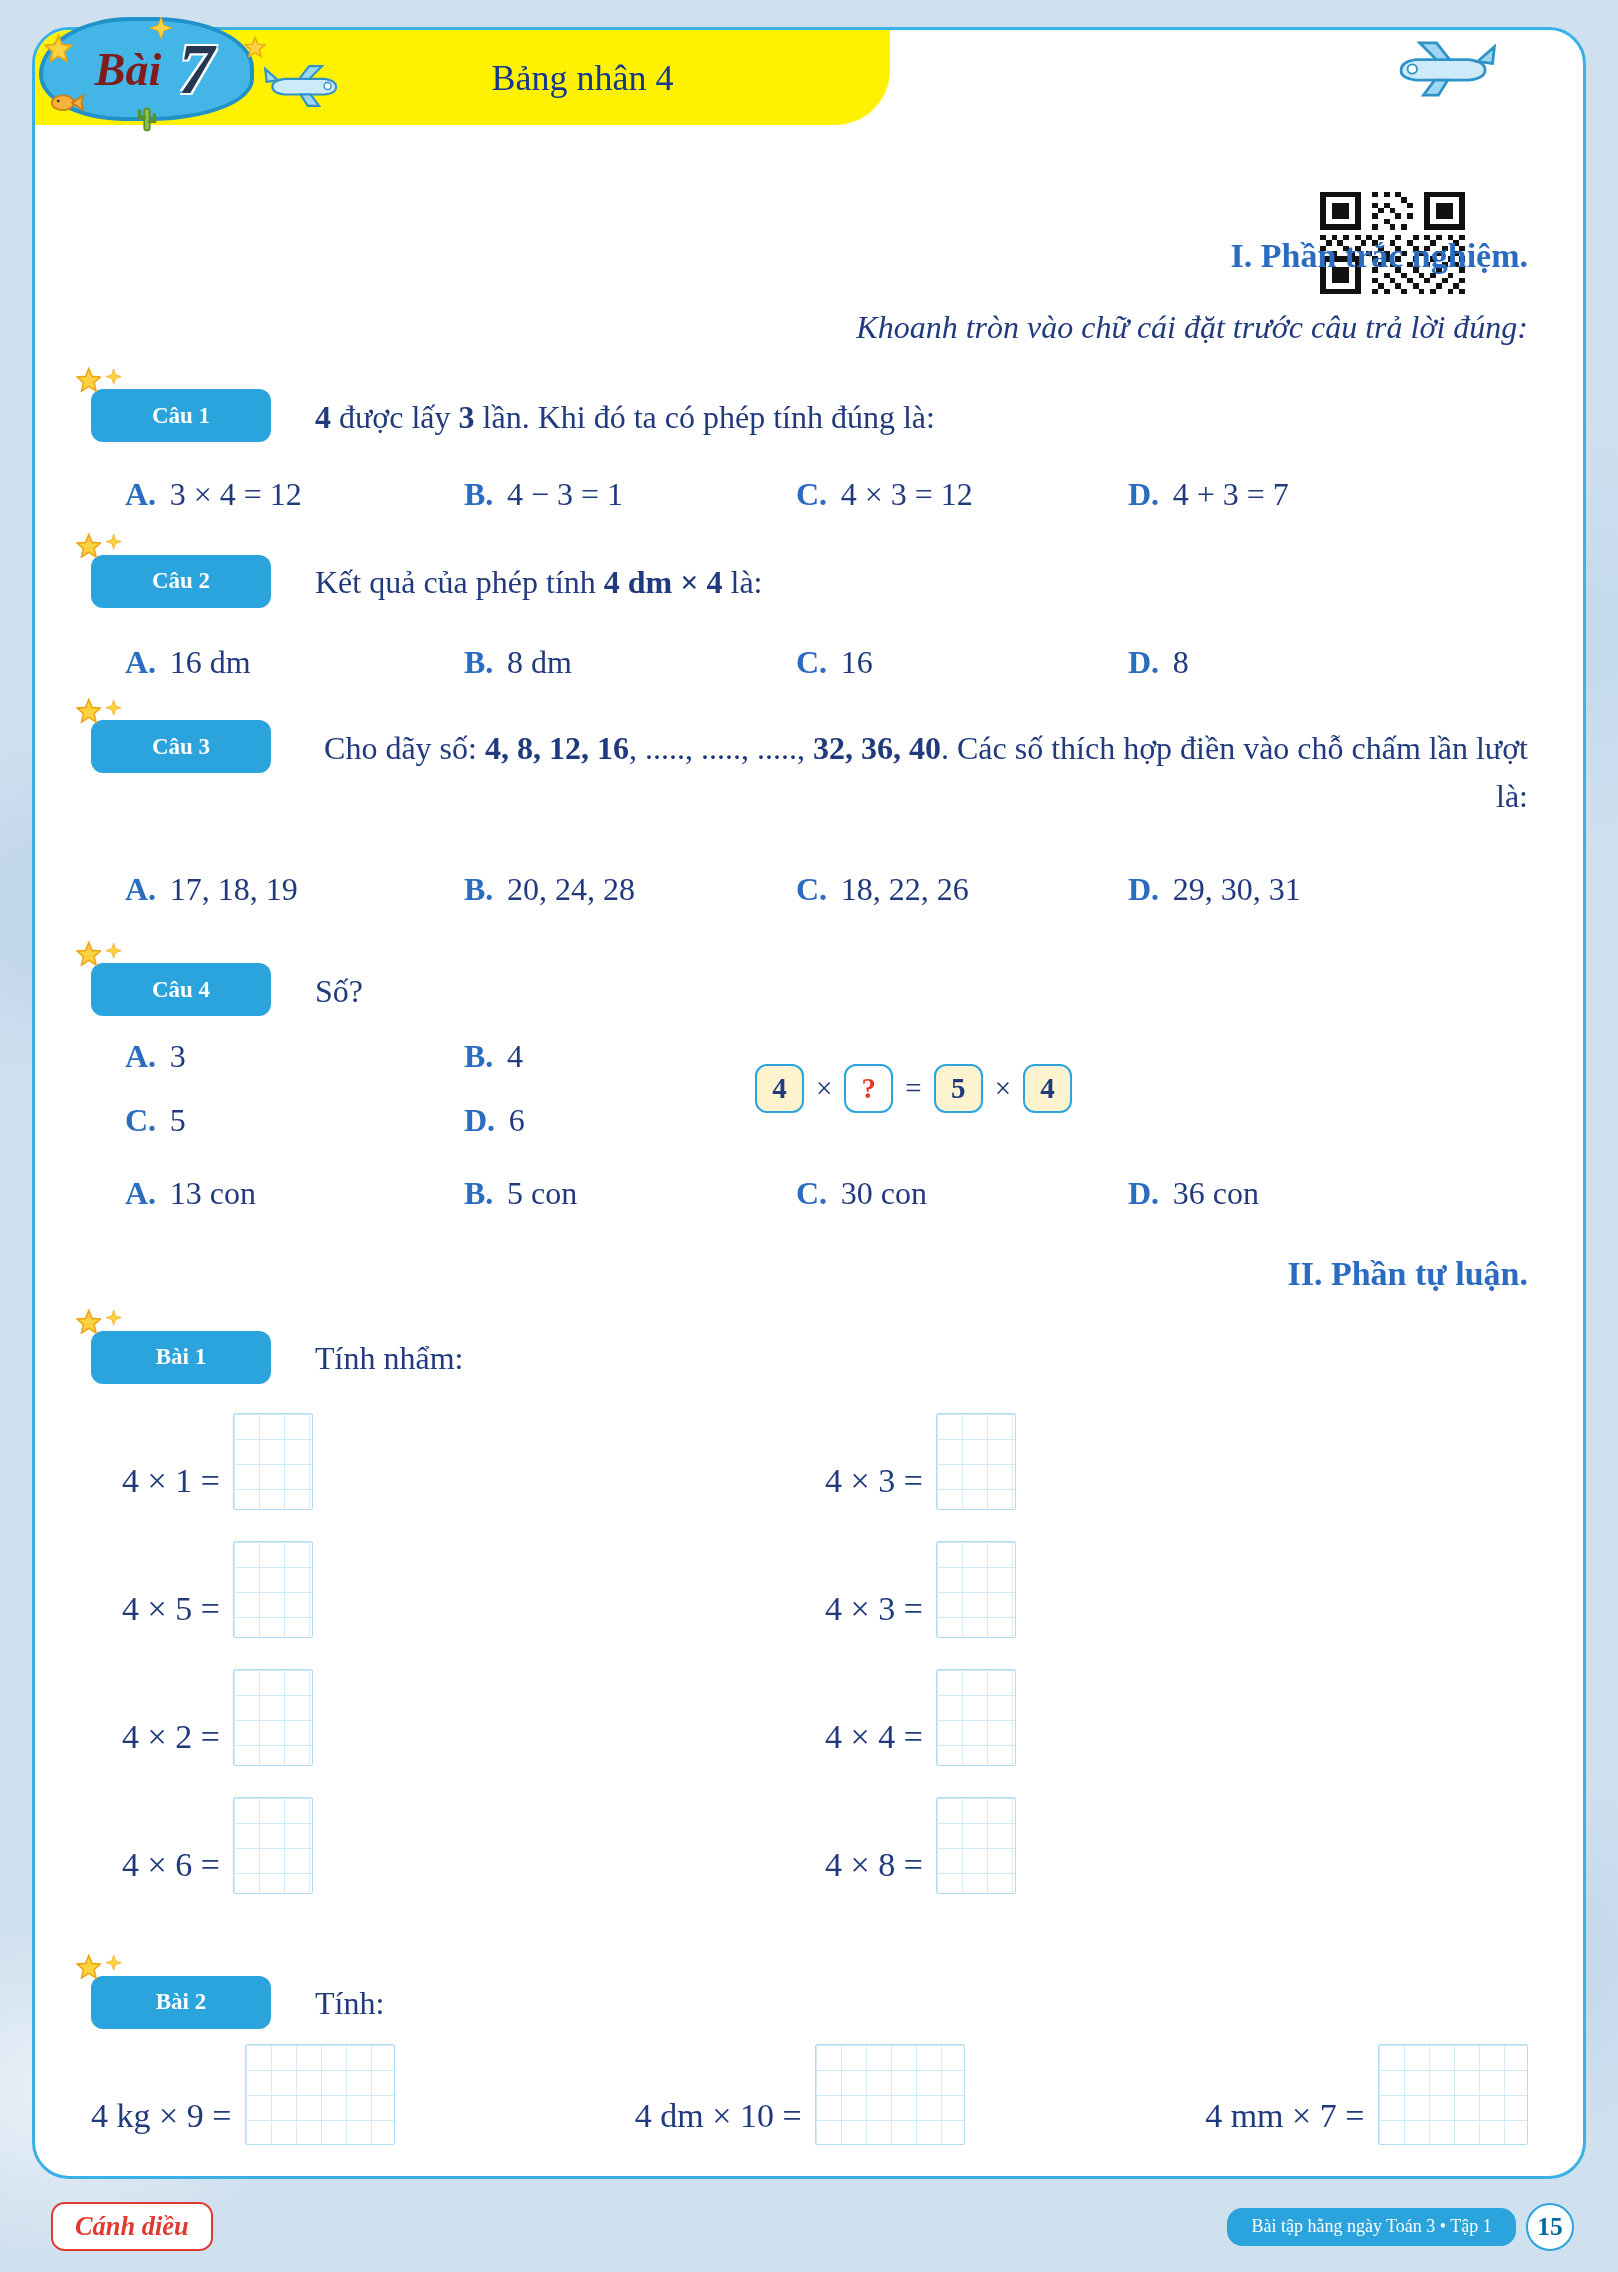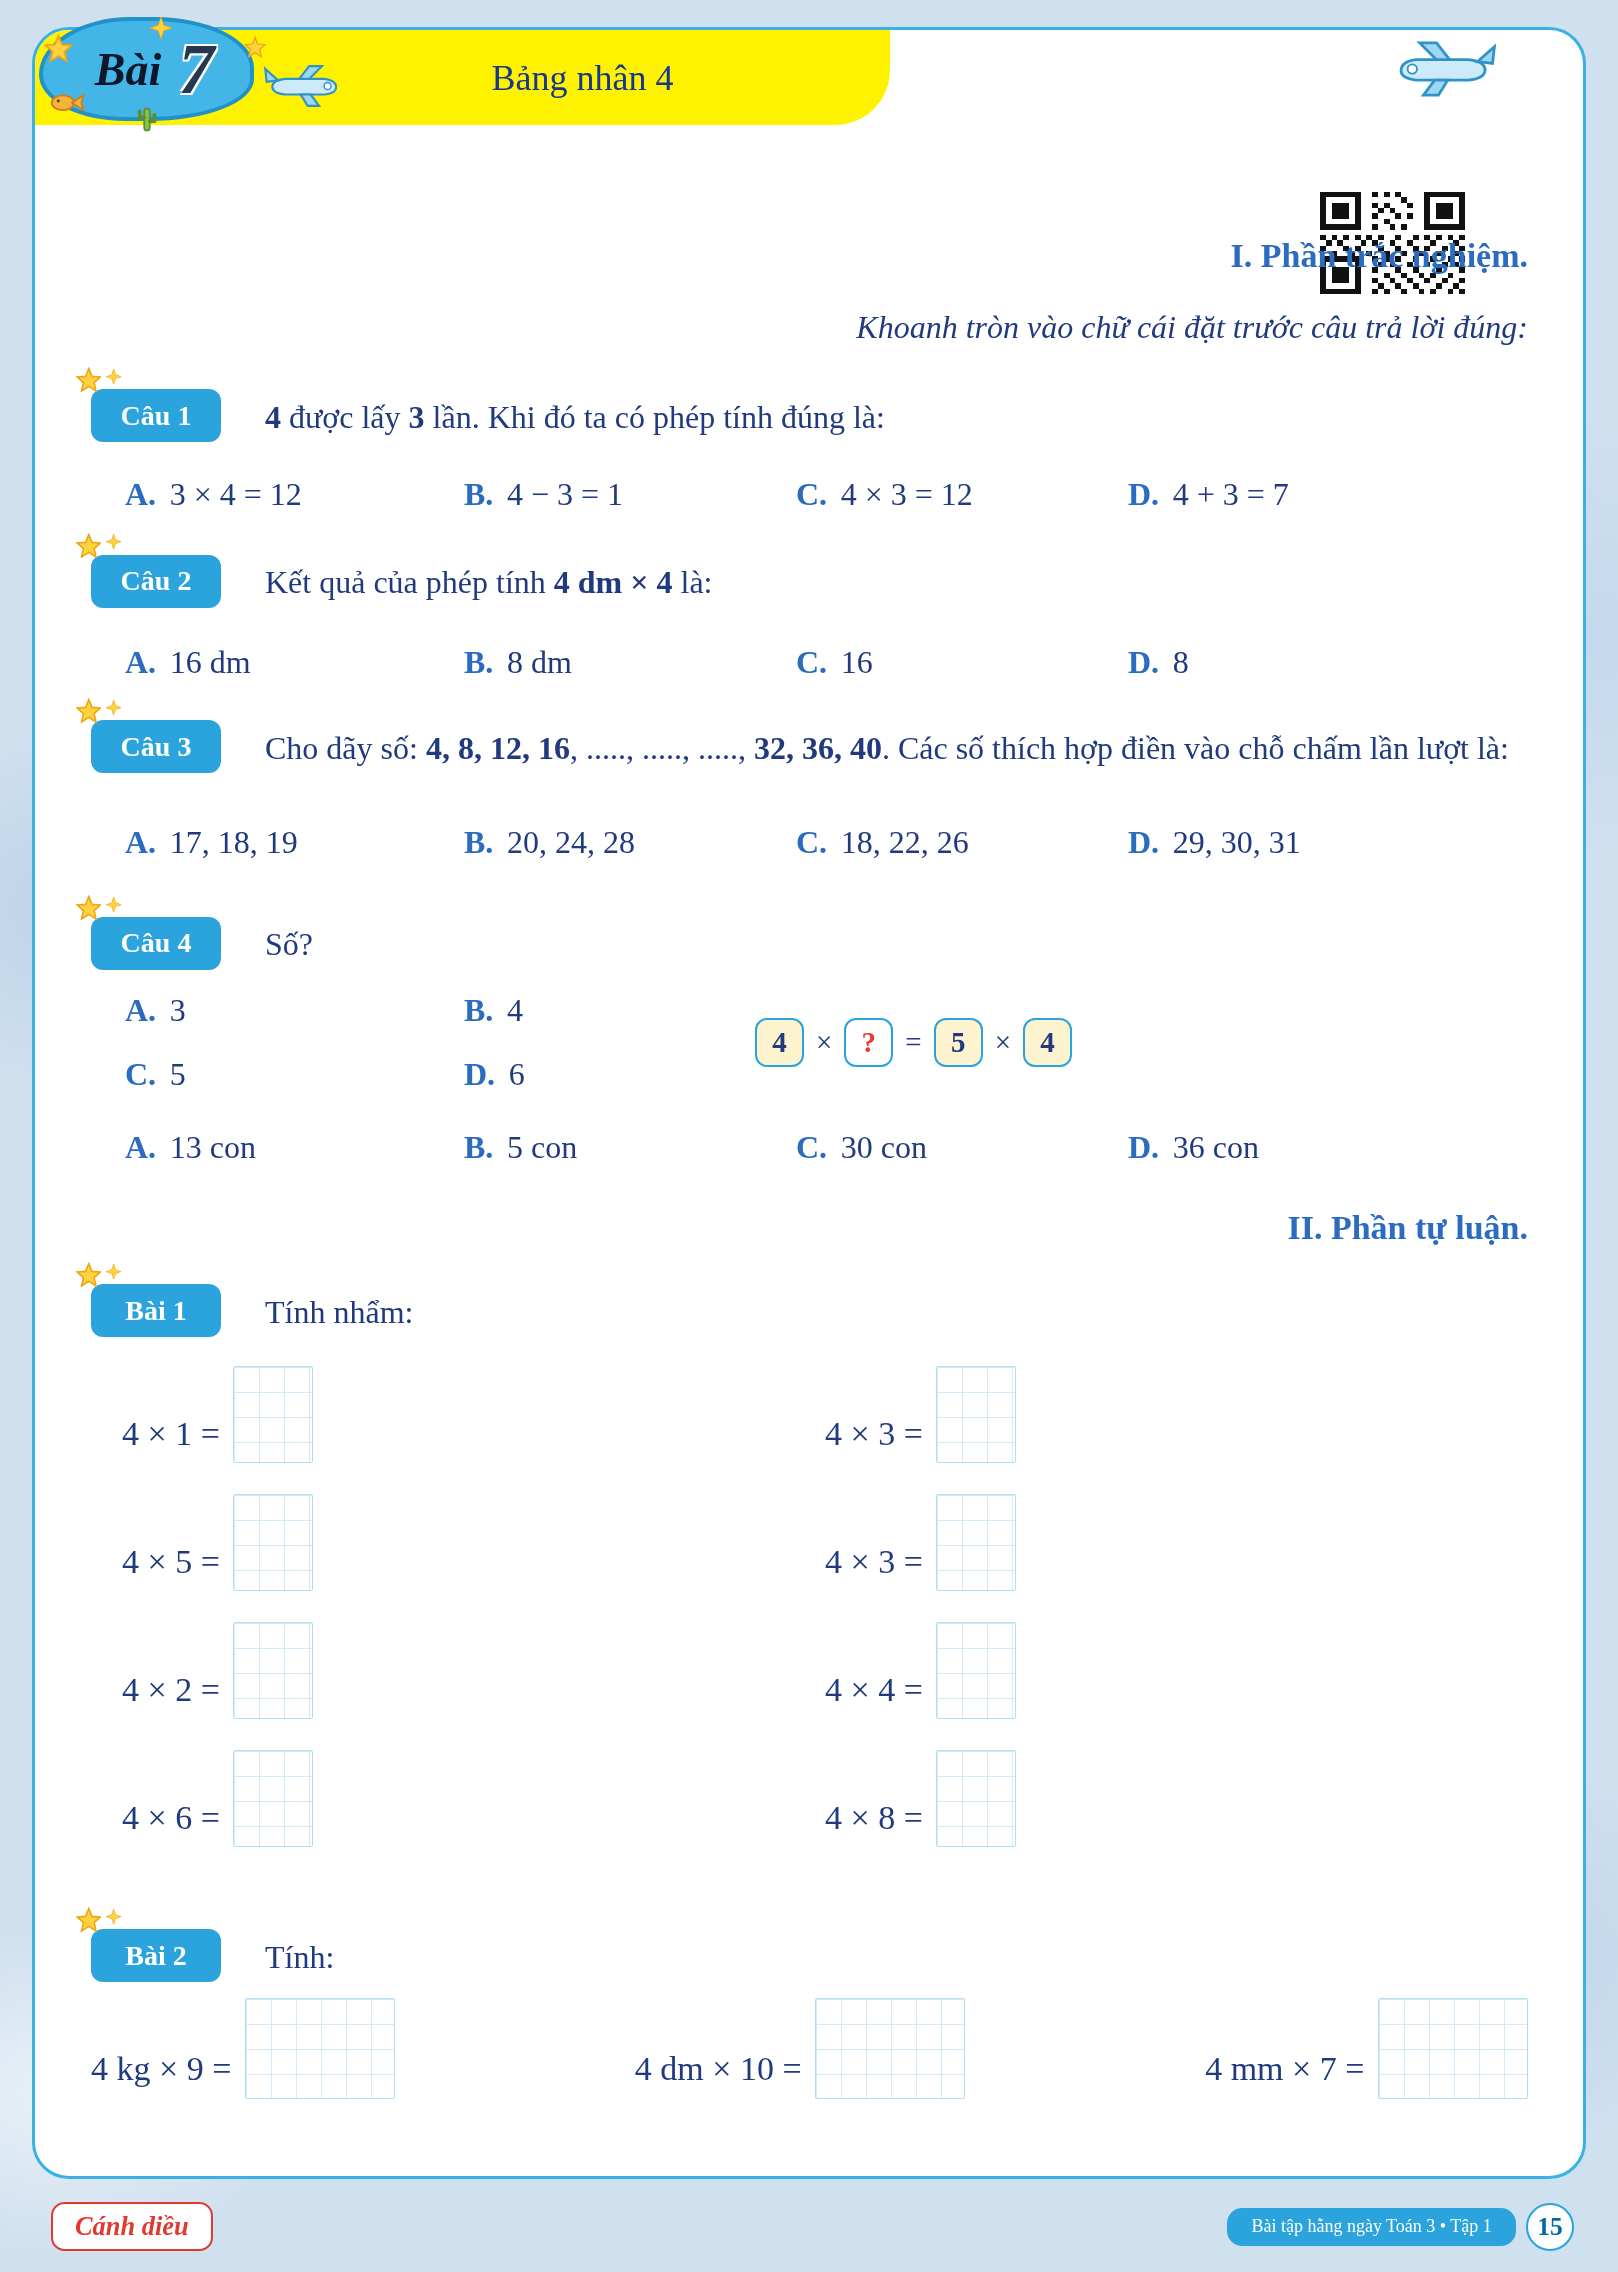--- a/index.html
+++ b/index.html
@@ -12,37 +12,37 @@
       radial-gradient(392px 273px at 92% 86%, rgba(176,203,230,.5), transparent 70%),
       radial-gradient(324px 239px at 4% 92%, rgba(255,255,255,.55), transparent 70%),
       #cfe0ef;}
   .card{position:absolute;left:32px;top:27px;width:1554px;height:2152px;background:#fff;
     border:3.4px solid #3ab1e5;border-radius:37px;overflow:hidden;}
   .band{position:absolute;left:0;top:0;width:855px;height:95px;background:#fff200;border-radius:0 0 55px 0;}
   .band-title{position:absolute;left:239px;top:0;width:617px;height:100%;display:flex;align-items:center;justify-content:center;
     font-size:36px;font-weight:400;color:#15388c;}
   .cloud{position:absolute;left:39px;top:17px;width:215px;height:104px;background:#43b5e7;border:4.3px solid #2191c9;
     border-radius:48% 52% 55% 45% / 62% 55% 45% 50%;display:flex;align-items:center;justify-content:center;gap:17px;z-index:6;}
-  .cloud-label{font-size:46px;font-style:italic;font-weight:700;color:#0f172a;margin-left:16px;}
+  .cloud-label{font-size:46px;font-style:italic;font-weight:700;color:#7f1d1d;margin-left:16px;}
   .cloud-number{font-size:72px;font-weight:700;font-style:italic;color:#26384f;
     text-shadow:1.7px 1.7px 0 #fff,-1.7px -1.7px 0 #fff,1.7px -1.7px 0 #fff,-1.7px 1.7px 0 #fff;}
   .deco{position:absolute;z-index:7;}
   .qr-wrap{position:absolute;top:162px;right:118px;width:145px;height:102px;background:#fff;}
   .qr-wrap svg{width:100%;height:100%;display:block;}
 
   .content{position:relative;padding:206px 55px 0 56px;text-align:right;}
   .h-sec{font-size:34px;font-weight:700;color:#2b6cc0;line-height:1.2;}
   .h-sec2{margin-top:39px;}
   .instruction{margin-top:31px;font-size:32px;font-style:italic;color:#203a7d;line-height:1.2;}
 
   .q-row{display:flex;align-items:flex-start;gap:44px;}
   .mt-q1{margin-top:43px}.mt-q2{margin-top:39px}.mt-q3{margin-top:37px}.mt-q4{margin-top:53px}.mt-q5{margin-top:37px}
   .mt-b1{margin-top:36px}.mt-b2{margin-top:82px}
-  .q-badge{position:relative;flex:0 0 auto;background:#2ba3dc;color:#fff;font-weight:700;font-size:28px;
-    width:130px;height:53px;border-radius:12px;display:flex;align-items:center;justify-content:center;}
+  .q-badge{position:relative;flex:0 0 auto;background:#2ba3dc;color:#fff;font-weight:700;font-size:23px;
+    width:180px;height:53px;border-radius:12px;display:flex;align-items:center;justify-content:center;}
   .q-badge .deco-star{position:absolute;top:-22px;left:-15.3px;width:25.6px;height:25.6px;}
   .q-badge .deco-sparkle{position:absolute;top:-20.4px;left:15.3px;width:15.3px;height:15.3px;}
   .q-text{font-size:32px;color:#203a7d;line-height:1.5;padding-top:3.4px;}
   .q-text .b{font-weight:700;}
 
   .options{display:grid;grid-template-columns:339px 332px 332px 1fr;margin-left:34px;font-size:32px;color:#203a7d;line-height:1.3;}
   .mt-o1{margin-top:32px}.mt-o2{margin-top:34px}.mt-o3{margin-top:49px}.mt-o5{margin-top:34px}
   .option{display:flex;gap:13.6px;align-items:baseline;}
   .opt-letter{font-weight:700;color:#2b6cc0;}
 

